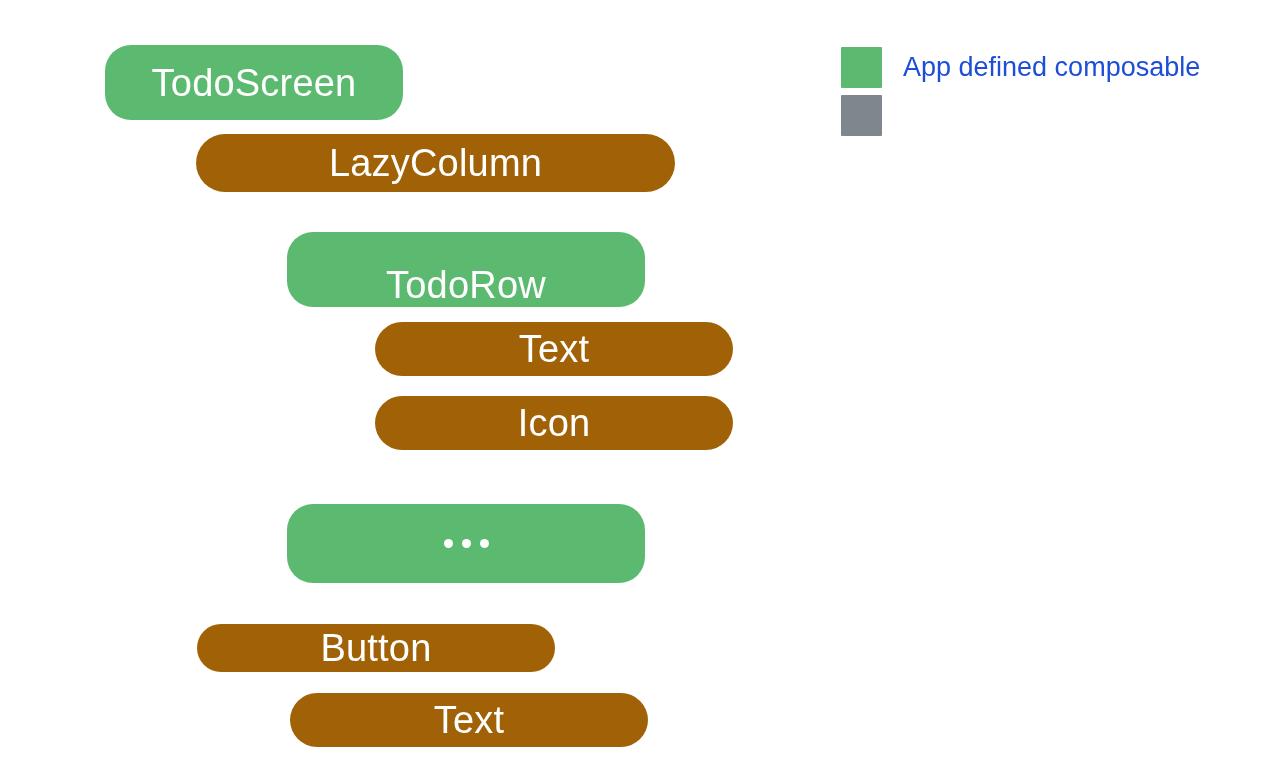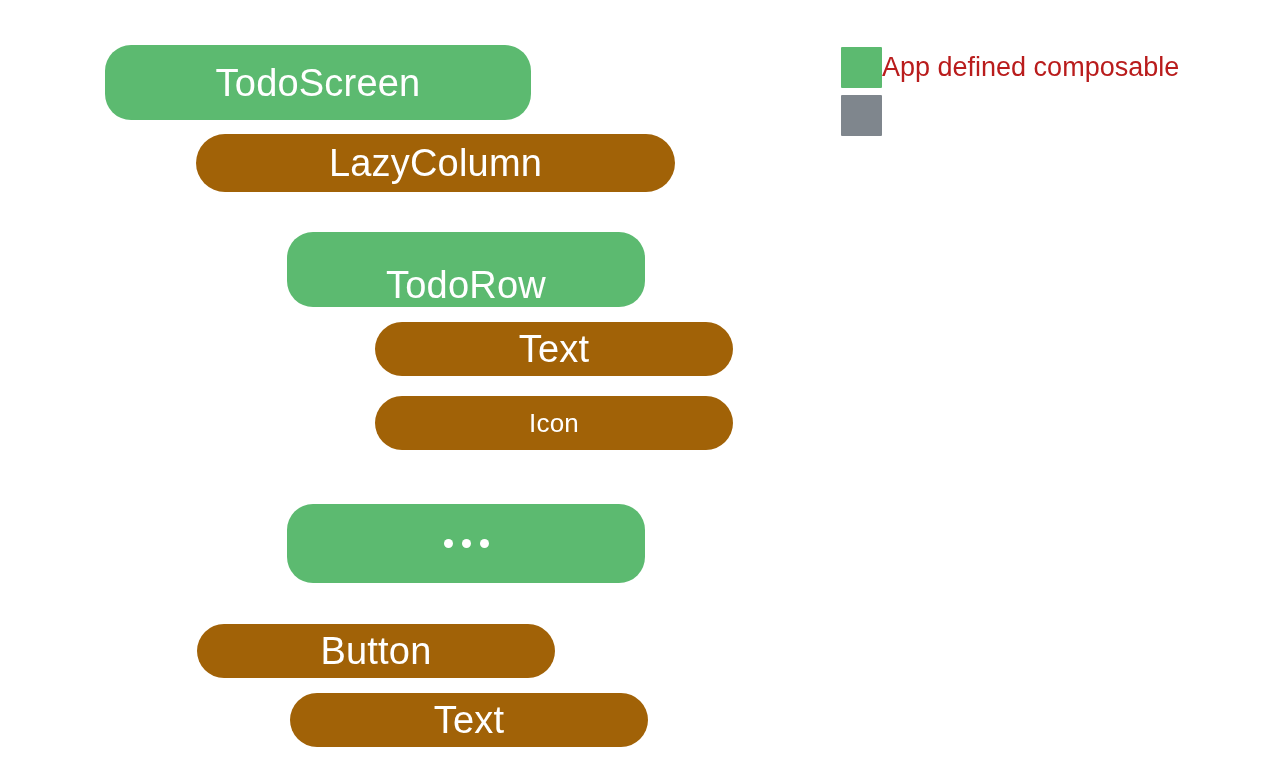--- a/index.html
+++ b/index.html
@@ -74,61 +74,62 @@
   }
   .legend-swatch {
     width: 41px;
     height: 41px;
     flex: 0 0 41px;
     border-radius: 1px;
   }
   .legend-swatch.green { background: #5cba70; }
   .legend-swatch.gray  { background: #7f868d; }
   .legend-text {
+    margin-left: 21px;
     font-size: 27px;
     line-height: 1;
-    color: #b91c1c;
+    color: #1d4ed8;
     white-space: nowrap;
   }
 </style>
 </head>
 <body>
 
 <div id="canvas">
 
-  <div class="node green rrect" style="left:105px; top:45px; width:426px; height:75px;">
+  <div class="node green rrect" style="left:105px; top:45px; width:298px; height:75px;">
     <span class="node-label" style="font-size:38px;">TodoScreen</span>
   </div>
 
   <div class="node gray pill" style="left:196px; top:134px; width:479px; height:58px;">
     <span class="node-label" style="font-size:38px;">LazyColumn</span>
   </div>
 
   <div class="node green rrect" style="left:287px; top:232px; width:358px; height:75px;">
     <span class="node-label" style="font-size:38px;margin-top:31px;">TodoRow</span>
   </div>
 
   <div class="node gray pill" style="left:375px; top:322px; width:358px; height:54px;">
     <span class="node-label" style="font-size:38px;">Text</span>
   </div>
 
   <div class="node gray pill" style="left:375px; top:396px; width:358px; height:54px;">
-    <span class="node-label" style="font-size:26px;">Icon</span>
+    <span class="node-label" style="font-size:38px;">Icon</span>
   </div>
 
   <div class="node green rrect" style="left:287px; top:504px; width:358px; height:79px;">
     <span class="ellipsis-dots" aria-hidden="true">
         <i></i>
         <i></i>
         <i></i>
       </span>
     <span class="node-label" style="font-size:38px; position:absolute; width:0; height:0; overflow:hidden; opacity:0;">...</span>
   </div>
 
-  <div class="node gray pill" style="left:197px; top:624px; width:358px; height:54px;">
+  <div class="node gray pill" style="left:197px; top:624px; width:358px; height:48px;">
     <span class="node-label" style="font-size:38px;">Button</span>
   </div>
 
   <div class="node gray pill" style="left:290px; top:693px; width:358px; height:54px;">
     <span class="node-label" style="font-size:38px;">Text</span>
   </div>
 
   <div id="legend">
     <div class="legend-row">
       <span class="legend-swatch green"></span>

